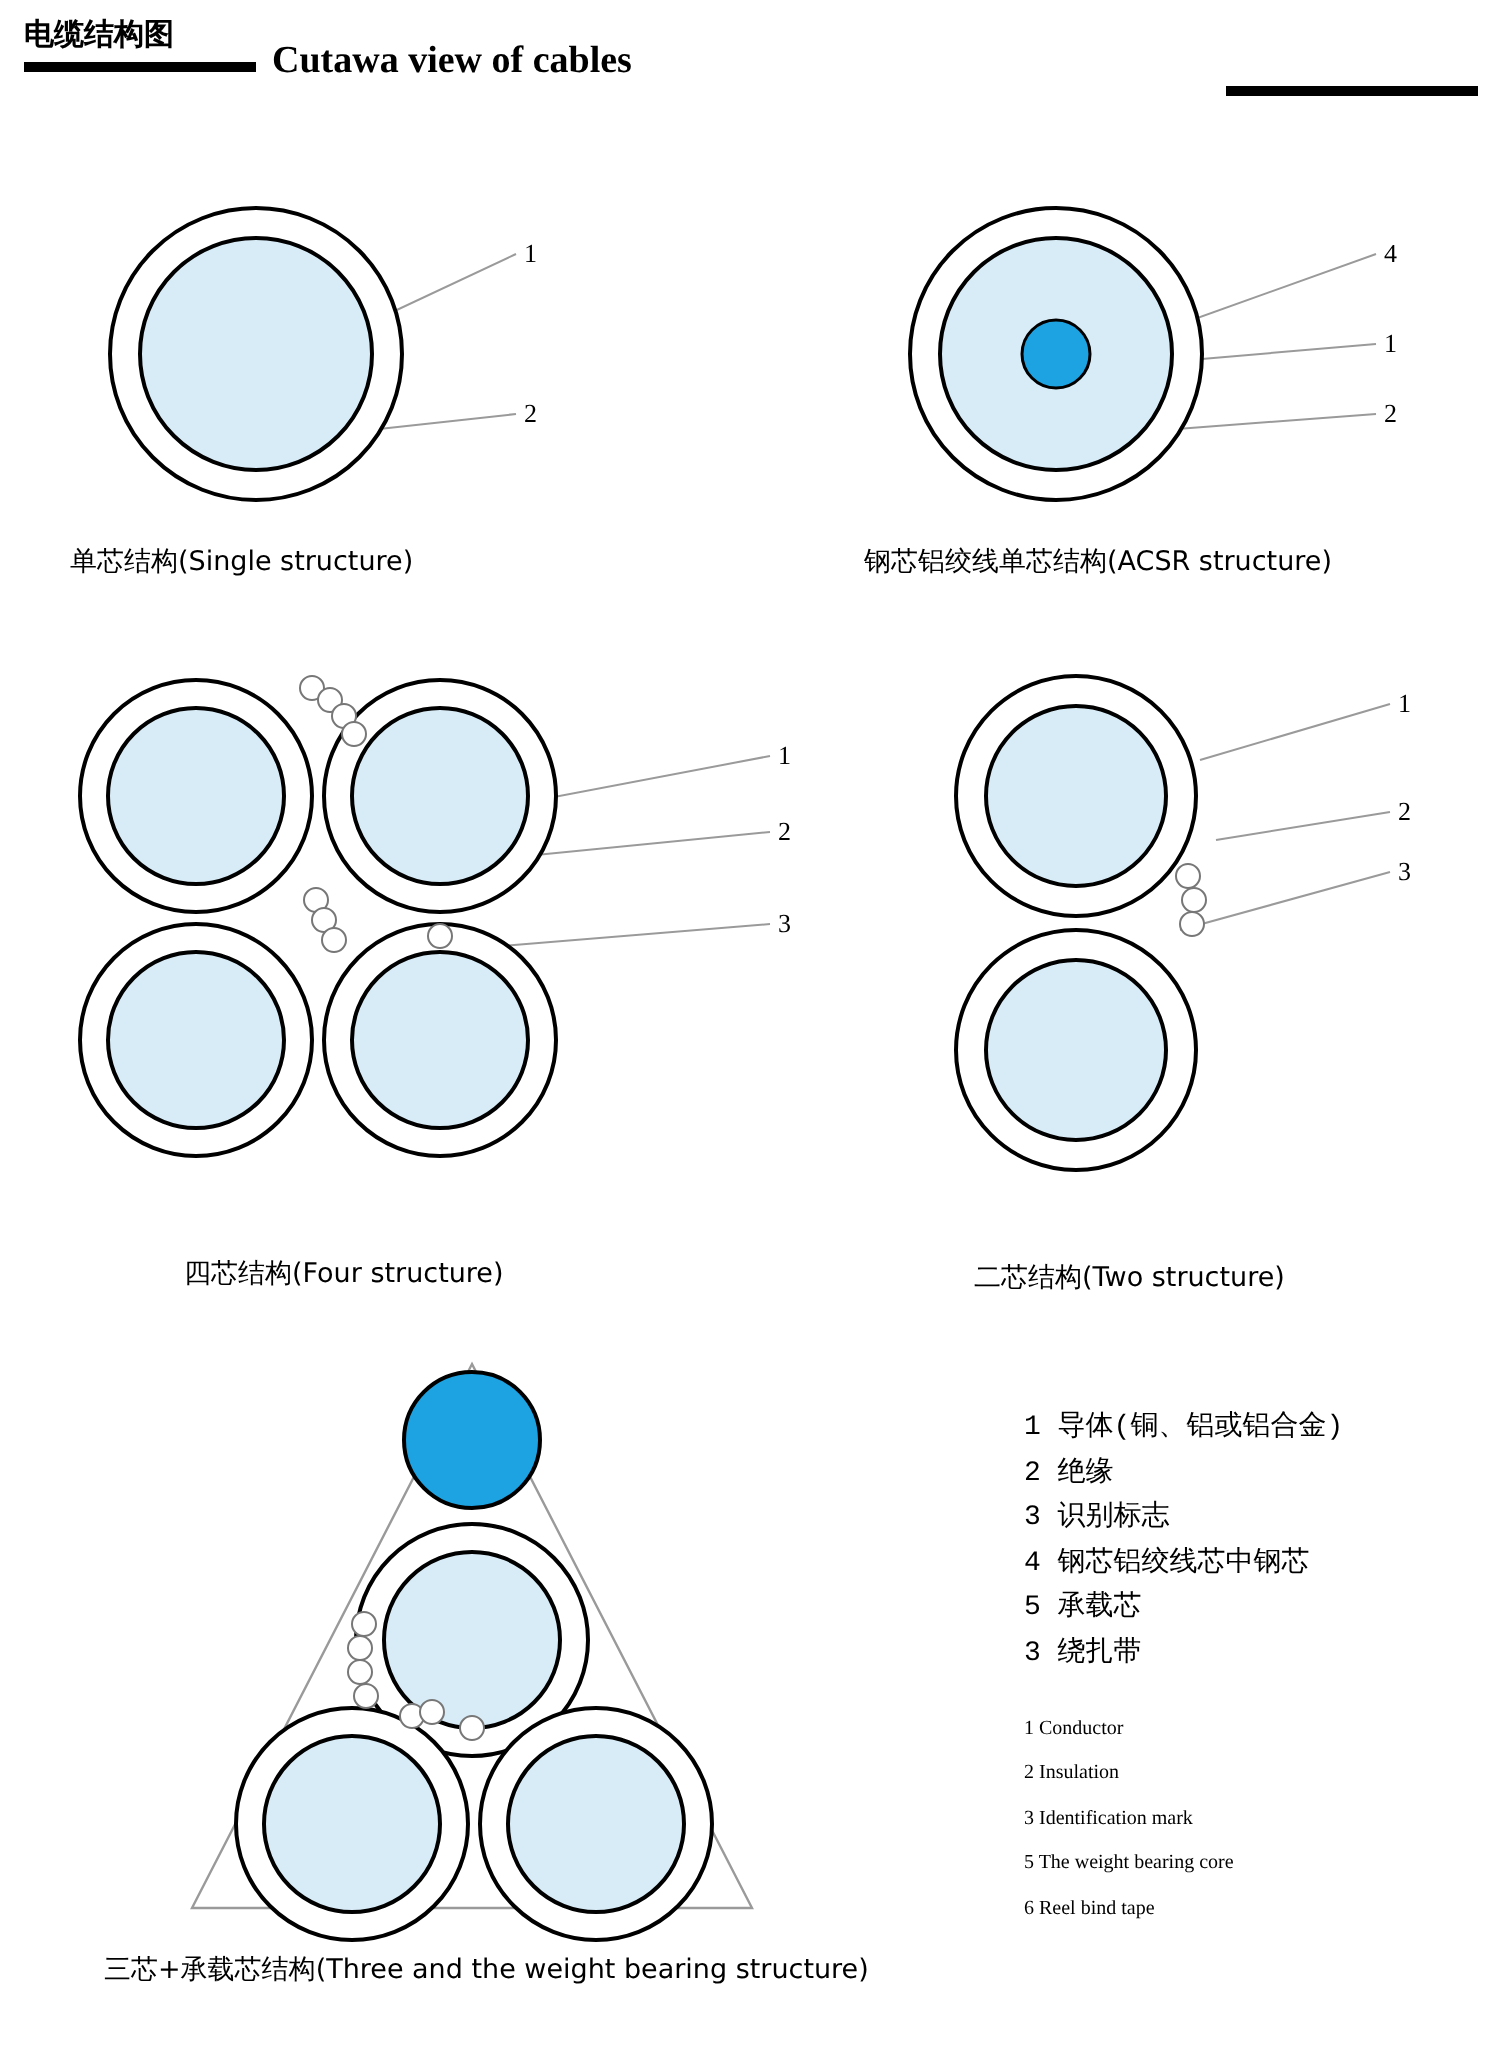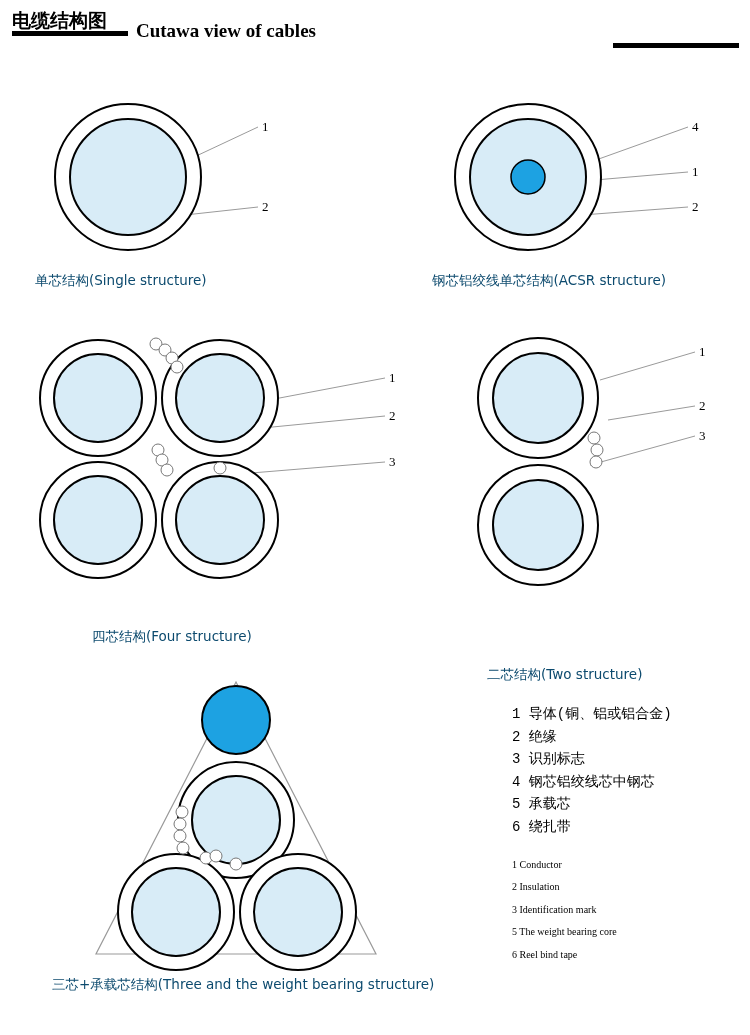--- a/index.html
+++ b/index.html
@@ -27,21 +27,21 @@
     left: 0;
     top: 0;
     width: 750px;
     height: 52px;
   }
   .header-cn {
     position: absolute;
     left: 12px;
     top: 8px;
     font-family: "DejaVu Sans", sans-serif;
-    font-size: 19px;
+    font-size: 15px;
     font-weight: bold;
     letter-spacing: 0px;
     white-space: nowrap;
   }
   .header-rule-left {
     position: absolute;
     left: 12px;
     top: 31px;
     width: 116px;
     height: 5px;
@@ -67,21 +67,21 @@
 
   
   .fig {
     position: absolute;
   }
   .caption {
     position: absolute;
     font-family: "DejaVu Sans", sans-serif;
     font-size: 13.5px;
     white-space: nowrap;
-    color: #0c4a6e;
+    color: #000000;
   }
 
   
   .legend {
     position: absolute;
     left: 512px;
     top: 703px;
     font-size: 14.5px;
     line-height: 22.6px;
   }
@@ -209,21 +209,21 @@
         <circle cx="134" cy="118" r="6" fill="#ffffff" stroke="#777" stroke-width="1"></circle>
         <circle cx="137" cy="130" r="6" fill="#ffffff" stroke="#777" stroke-width="1"></circle>
         <circle cx="136" cy="142" r="6" fill="#ffffff" stroke="#777" stroke-width="1"></circle>
       </g>
 
       <text x="239" y="36">1</text>
       <text x="239" y="90">2</text>
       <text x="239" y="120">3</text>
     </svg>
   </div>
-  <div class="caption" style="left:487px; top:630px;margin-top:36px;">
+  <div class="caption" style="left:487px; top:630px;">
     <span>二芯结构</span><span class="serifpart">(Two structure)</span>
   </div>
 
   <div class="fig" style="left:60px; top:672px;">
     <svg width="380" height="300" viewBox="0 0 380 300">
 
       <path d="M176 10 L316 282 L36 282 Z" fill="none" stroke="#9a9a9a" stroke-width="1.2"></path>
 
       <circle cx="176" cy="48" r="34" fill="#1da2e2" stroke="#000000" stroke-width="2"></circle>
 
@@ -252,21 +252,21 @@
   <div class="caption" style="left:52px; top:976px;">
     <span>三芯+承载芯结构</span><span class="serifpart">(Three and the weight bearing structure)</span>
   </div>
 
   <div class="legend">
     <div class="legend-row cn">1 导体(铜、铝或铝合金)</div>
     <div class="legend-row cn">2 绝缘</div>
     <div class="legend-row cn">3 识别标志</div>
     <div class="legend-row cn">4 钢芯铝绞线芯中钢芯</div>
     <div class="legend-row cn">5 承载芯</div>
-    <div class="legend-row cn">6 绕扎带</div>
+    <div class="legend-row cn">3 绕扎带</div>
     <div class="gap"></div>
     <div class="legend-row en">1 Conductor</div>
     <div class="legend-row en">2 Insulation</div>
     <div class="legend-row en">3 Identification mark</div>
     <div class="legend-row en">5 The weight bearing core</div>
     <div class="legend-row en">6 Reel bind tape</div>
   </div>
 
 </div>
 

